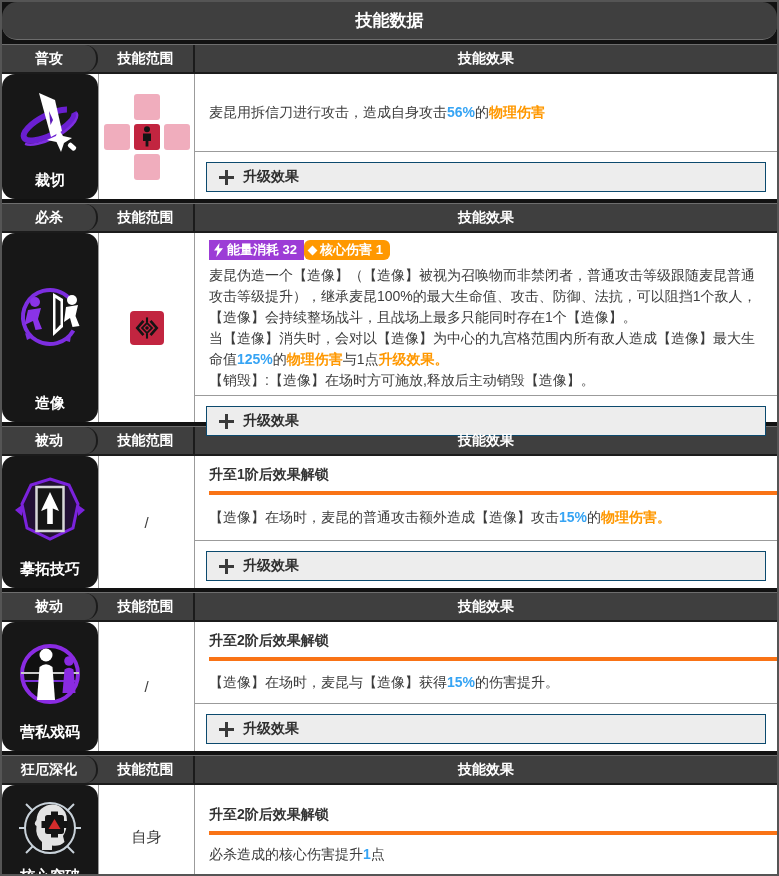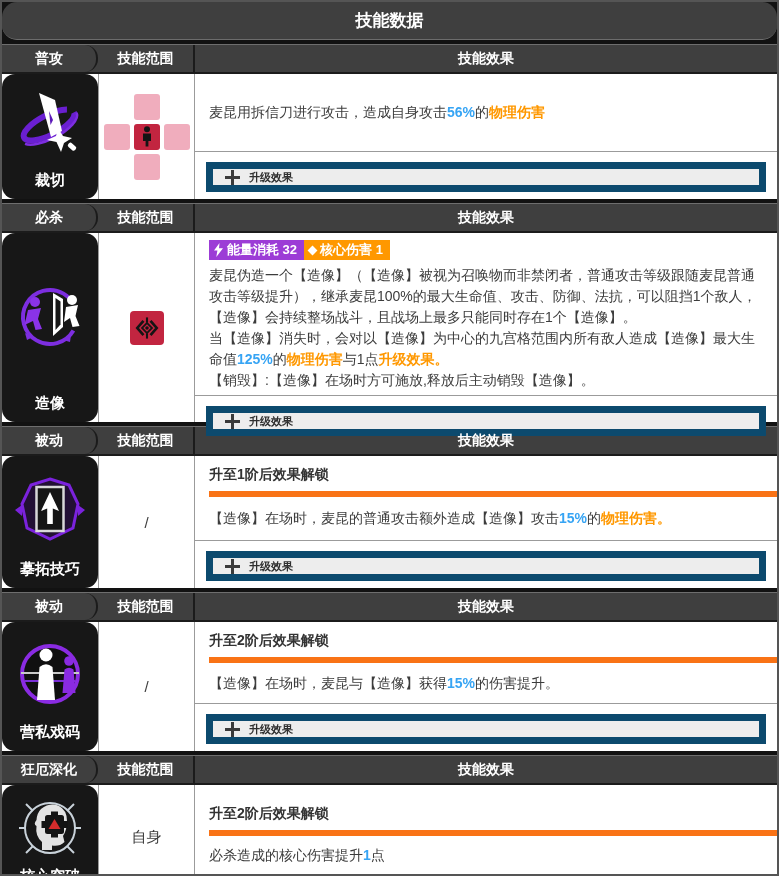--- a/index.html
+++ b/index.html
@@ -35,31 +35,31 @@
         display:flex;align-items:center;justify-content:center;}
   .range-text{font-size:15px;color:#3c3c3c;}
   
   .effect-cell{display:flex;flex-direction:column;background:#fff;}
   .desc{flex:1;display:flex;flex-direction:column;justify-content:center;
         padding:4px 14px;color:#3c3c3c;font-size:14px;line-height:1.5;}
   .desc p{margin:0;}
   .desc.top{justify-content:flex-start;padding-top:7px;}
   .hl-blue{color:#36a4f4;font-weight:bold;}
   .hl-orange{color:#ff9800;font-weight:bold;}
-  .unlock{margin:10px 0 0 14px;padding-bottom:7px;border-bottom:6px solid #f97316;
+  .unlock{margin:10px 0 0 14px;padding-bottom:7px;border-bottom:4px solid #f97316;
         font-weight:bold;color:#333;font-size:14px;}
   .tags{display:flex;gap:0;margin-bottom:5px;align-items:center;}
   .tag{display:inline-flex;align-items:center;gap:4px;color:#fff;font-size:13px;
         font-weight:bold;padding:2px 7px 2px 5px;line-height:16px;}
   .tag.purple{background:#9c3cd6;}
-  .tag.orange{background:#ff9800;}
+  .tag.orange{background:#ff9800;border-radius:6px;}
   .diamond{width:7px;height:7px;background:#fff;transform:rotate(45deg);display:inline-block;}
   .upgrade-area{border-top:1px solid #9b9b9b;padding:10px 11px 0;height:48px;box-sizing:border-box;}
-  .upgrade-btn{width:100%;height:30px;background:#ededed;border:7px solid #0c4a6e;
-        display:flex;align-items:center;gap:9px;padding:0 12px;font-size:11px;font-weight:bold;
+  .upgrade-btn{width:100%;height:30px;background:#ededed;border:1px solid #0c4a6e;
+        display:flex;align-items:center;gap:9px;padding:0 12px;font-size:14px;font-weight:bold;
         color:#2f2f2f;cursor:pointer;font-family:inherit;}
   .plus{position:relative;width:15px;height:15px;display:inline-block;}
   .plus::before,.plus::after{content:"";position:absolute;background:#3a3a3a;}
   .plus::before{left:0;top:6px;width:15px;height:3px;}
   .plus::after{left:6px;top:0;width:3px;height:15px;}
 </style>
 </head>
 <body>
 
 <div class="page">

